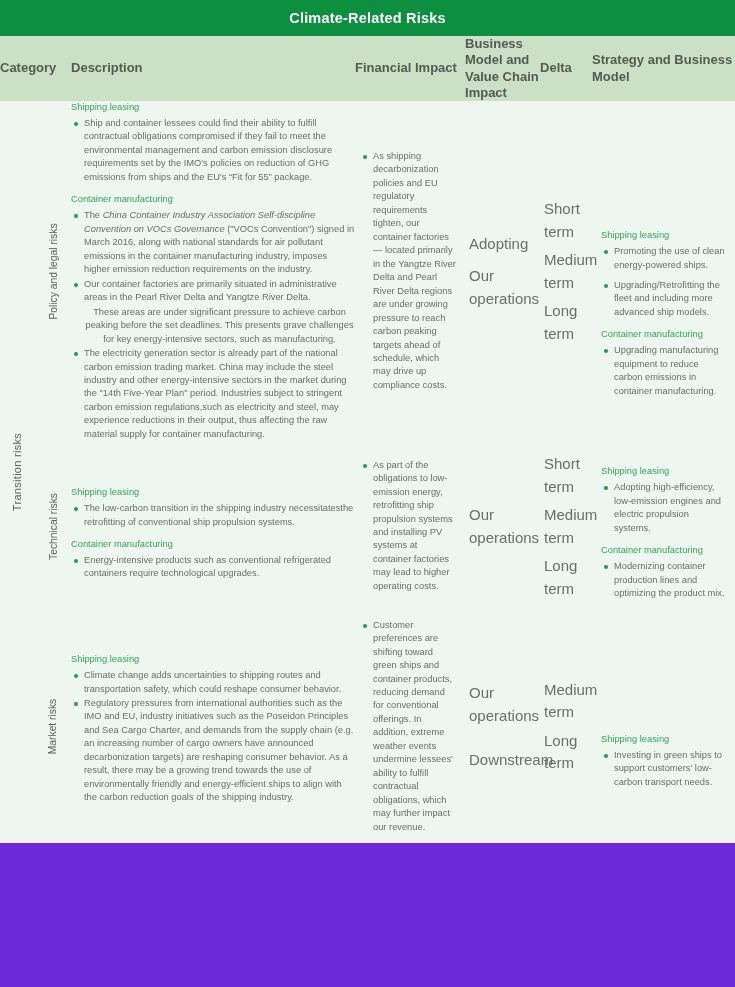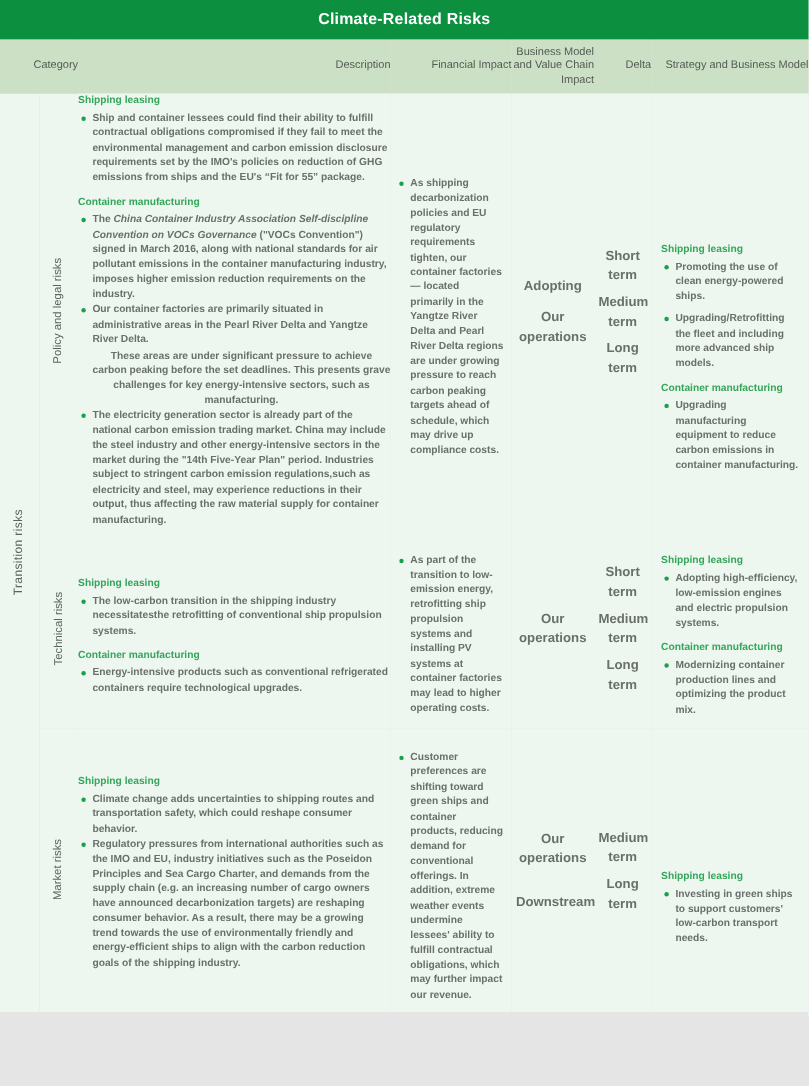--- a/index.html
+++ b/index.html
@@ -8,21 +8,21 @@
     background: #ffffff;
   }
   body {
     width: 735px; height: 987px;
     font-family: "Liberation Sans", sans-serif;
     overflow: hidden;
   }
   .table-wrap {
     width: 735px;
     height: 987px;
-    background: #e5e5e5;
+    background: #6d28d9;
     position: relative;
   }
   
   .title-bar {
     height: 36px;
     background: #0c9040;
     color: #ffffff;
     display: flex;
     align-items: center;
     justify-content: center;
@@ -38,49 +38,47 @@
   }
   table.risk-table td, table.risk-table th {
     vertical-align: middle;
     padding: 0;
     border: 0;
   }
   
   .hdr-row th {
     background: #cbe0c4;
     color: #555a55;
-    font-size: 10px;
-    font-weight: normal;
-    text-align: right;
+    font-size: 13px;
+    font-weight: bold;
+    text-align: left;
     height: 49px;
     line-height: 1.25;
     padding: 3px 4px;
     border-right: 2px solid #ffffff;
     border-bottom: 2px solid #ffffff;
   }
   .hdr-row th:last-child { border-right: 0; }
 
   
   .cell {
     background: #edf6ef;
     border-right: 2px solid #ffffff;
     border-bottom: 2px solid #ffffff;
     padding: 8px 9px;
     vertical-align: top;
     color: #6a6f6a;
     font-size: 9.3px;
     line-height: 1.45;
-    font-weight: bold;
   }
   .cell.last { border-right: 0; }
   .cell.center {
-    text-align: center;
     vertical-align: middle;
     padding: 6px 4px;
-    font-size: 12px;
+    font-size: 15px;
     line-height: 1.5;
   }
 
   
   .rot-cell {
     background: #edf6ef;
     border-right: 2px solid #ffffff;
     border-bottom: 2px solid #ffffff;
     width: 36px;
     position: relative;
@@ -127,21 +125,21 @@
     width: 4px;
     height: 4px;
     border-radius: 50%;
     background: #18a04a;
   }
   ul.bullets li.nobullet { padding-left: 13px; text-align: center; }
   ul.bullets li.nobullet::before { display: none; }
   .it { font-style: italic; }
 
   
-  .cell.impact { padding: 20px 7px 8px 7px; }
+  .cell.impact { padding: 8px 7px 8px 7px; }
   .cell.impact ul.bullets li { padding-left: 11px; }
   .cell.impact ul.bullets li::before { left: 1px; }
 
   
   .cell.strategy { padding: 8px 9px; }
   .cell.strategy ul.bullets li { padding-left: 13px; margin-bottom: 2px; }
 
   .pad-v { display: block; }
   .period-line { display: block; }
 </style>
@@ -252,21 +250,21 @@
             <li>The low-carbon transition in the shipping industry necessitatesthe retrofitting of conventional ship propulsion systems.</li>
           </ul>
           <div class="sub-head spaced">Container manufacturing</div>
           <ul class="bullets">
             <li>Energy-intensive products such as conventional refrigerated containers require technological upgrades.</li>
           </ul>
         </td>
 
         <td class="cell impact">
           <ul class="bullets">
-            <li>As part of the transition to low-emission energy, retrofitting ship propulsion systems and installing PV systems at container factories may lead to higher operating costs.</li>
+            <li>As part of the obligations to low-emission energy, retrofitting ship propulsion systems and installing PV systems at container factories may lead to higher operating costs.</li>
           </ul>
         </td>
 
         <td class="cell center">
           <span class="pad-v">Our operations</span>
         </td>
 
         <td class="cell center">
           <span class="period-line">Short term</span>
           <span class="period-line" style="margin-top:6px;">Medium term</span>

